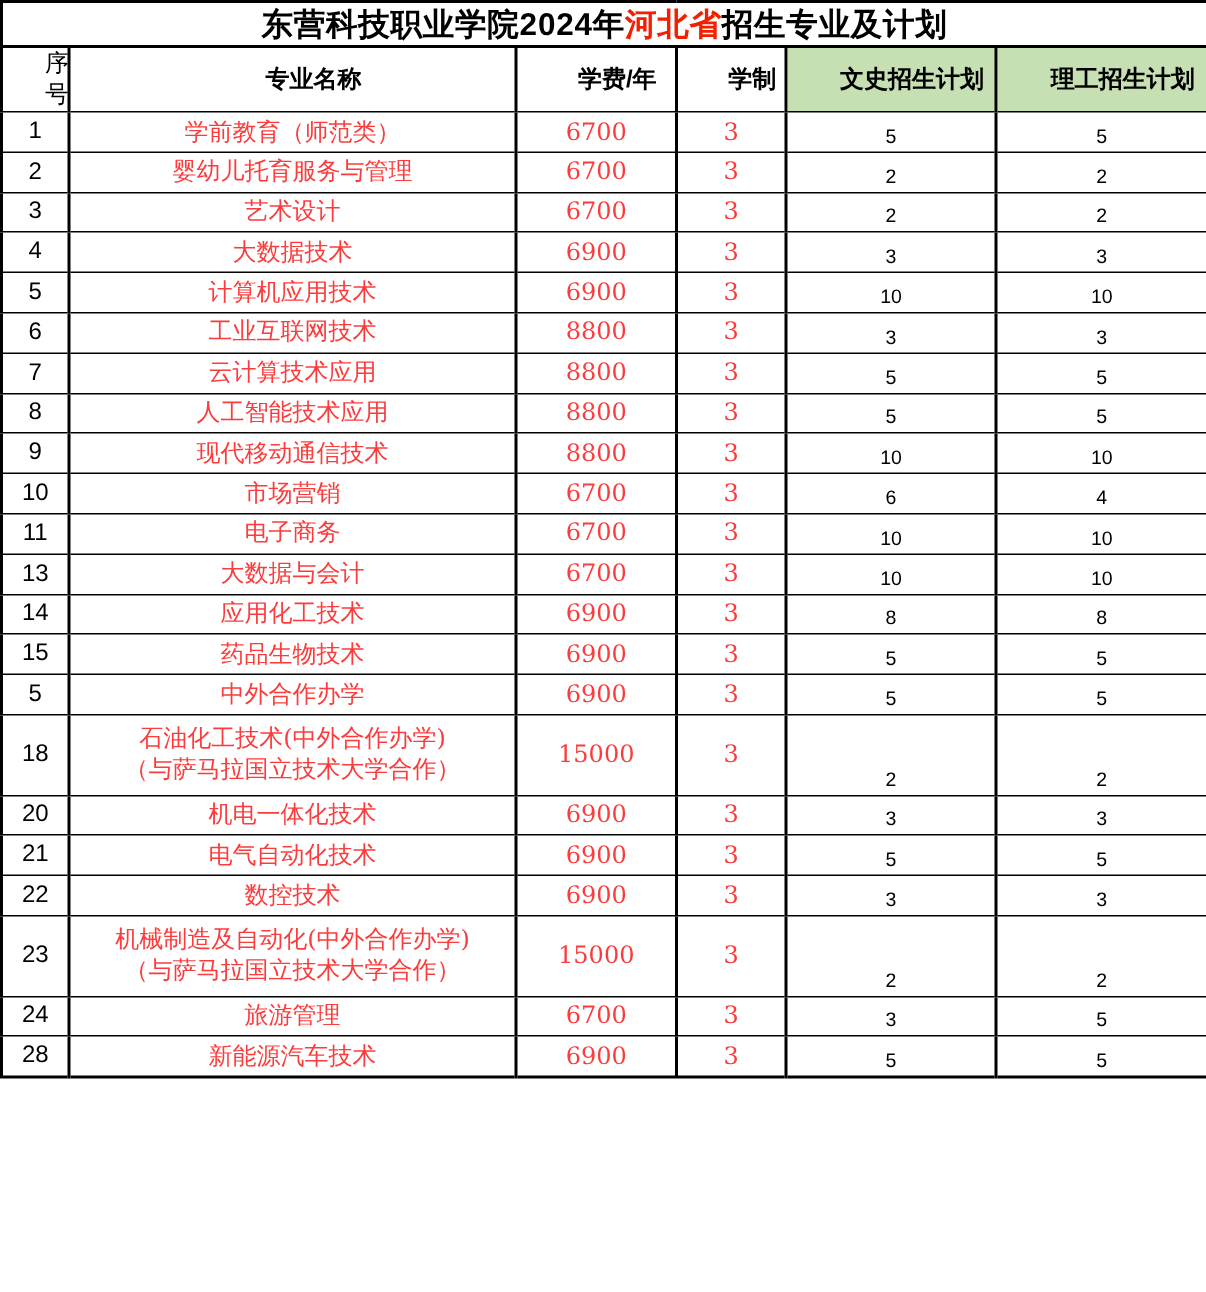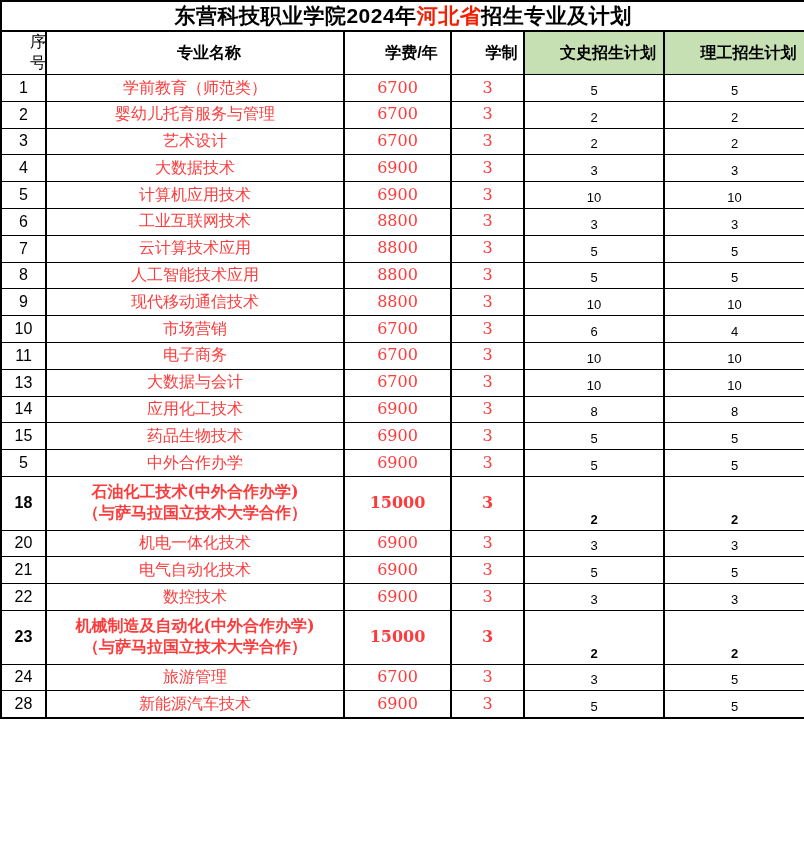--- a/index.html
+++ b/index.html
@@ -22,21 +22,21 @@
     height:25px;border-bottom:2px solid #000;
     font-size:21px;font-weight:bold;letter-spacing:0.5px;
   }
   .title-hl{color:var(--title-red);}
   tr.header-row th{
     height:27px;font-size:16px;font-weight:bold;padding-left:28px;
   }
   tr.header-row th.serial{font-weight:normal;}
   tr.header-row th.green{background:var(--green);}
   tbody tr{height:26.8px;}
-  tbody tr.tall{height:53.6px;font-weight:bold;}
+  tbody tr.tall{height:53.6px;}
   td.serial-cell{font-size:16px;}
   td.major-cell,td.tuition-cell,td.duration-cell{
     color:var(--red);
     font-family:"DejaVu Serif","Liberation Serif",serif;
     font-size:16px;line-height:1.3;white-space:pre-line;
   }
   td.plan-cell{
     font-size:13px;vertical-align:bottom;padding-bottom:3px;
   }
 </style>

